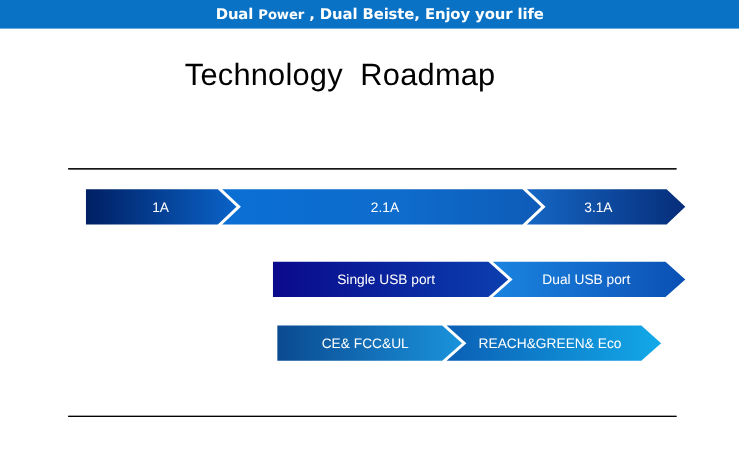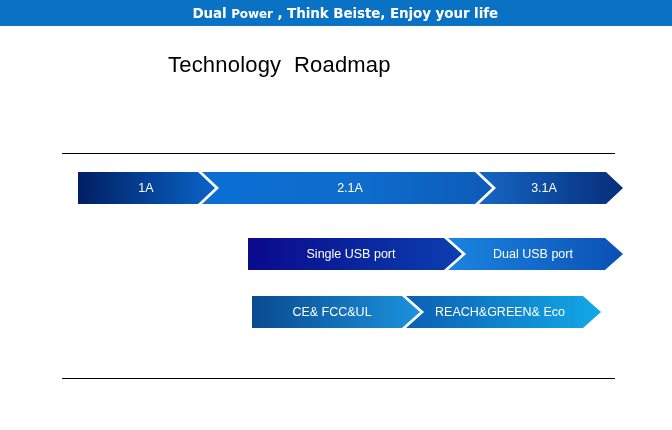--- a/index.html
+++ b/index.html
@@ -40,21 +40,21 @@
     font-size: 12px;
     font-weight: bold;
   }
 
   
   #page-title {
     position: absolute;
     left: 168px;
     top: 52px;
     font-family: "Liberation Sans", sans-serif;
-    font-size: 22px;
+    font-size: 28px;
     font-weight: 400;
     color: #000000;
     white-space: pre;
     letter-spacing: 0.2px;
   }
 
   
   .rule {
     position: absolute;
     left: 62px;
@@ -87,21 +87,21 @@
 
   #row1 { left: 78px; top: 170px; }
   #row2 { left: 248px; top: 236px; }
   #row3 { left: 252px; top: 294px; }
 </style>
 </head>
 <body>
 
 <div id="banner">
   <span id="banner-text">
-    <span>Dual </span><span class="big">Power</span><span> , Think Beiste, Enjoy your life</span>
+    <span>Dual </span><span class="big">Power</span><span> , Dual Beiste, Enjoy your life</span>
   </span>
 </div>
 
 <div id="page-title">Technology  Roadmap</div>
 
 <div class="rule" id="rule-top"></div>
 <div class="rule" id="rule-bot"></div>
 
 <div class="arrow-row" id="row1">
   <svg width="548" height="36" viewBox="0 0 548 36" xmlns="http://www.w3.org/2000/svg">

